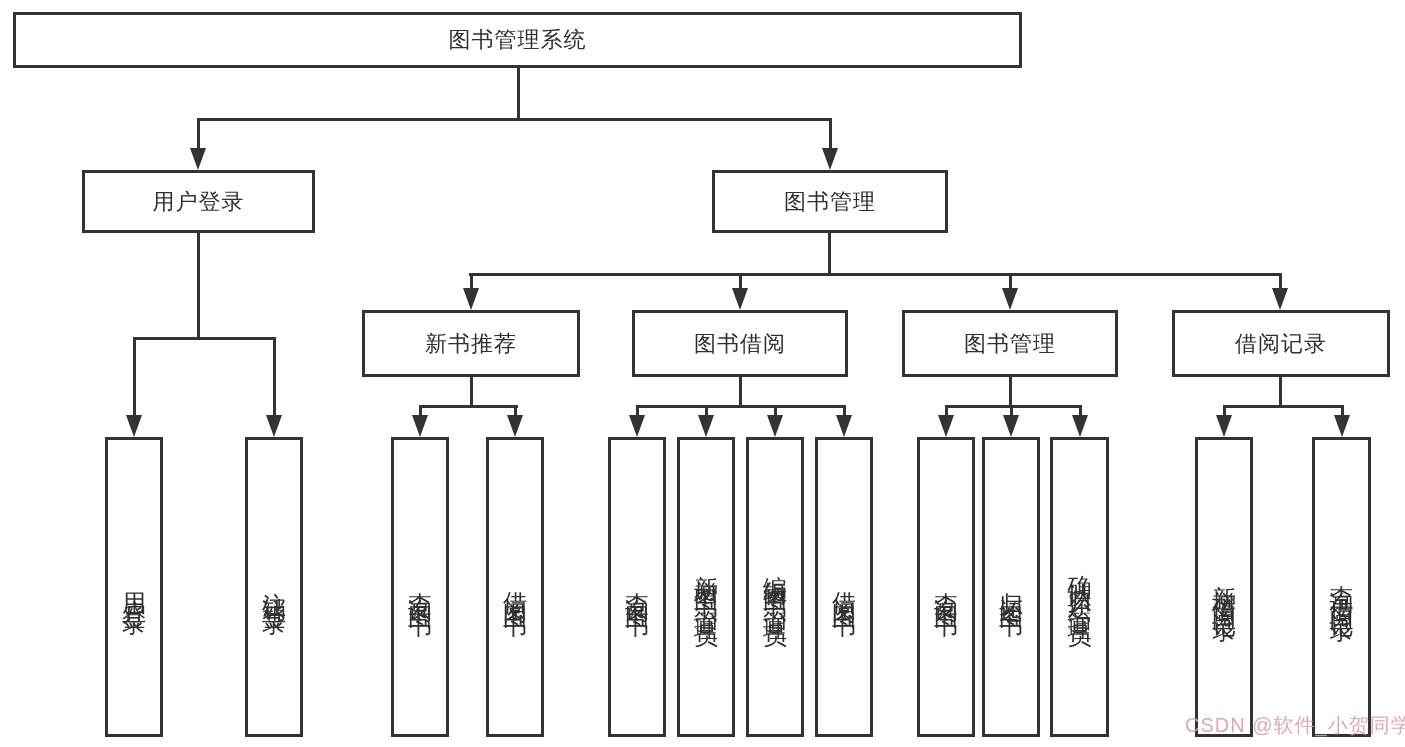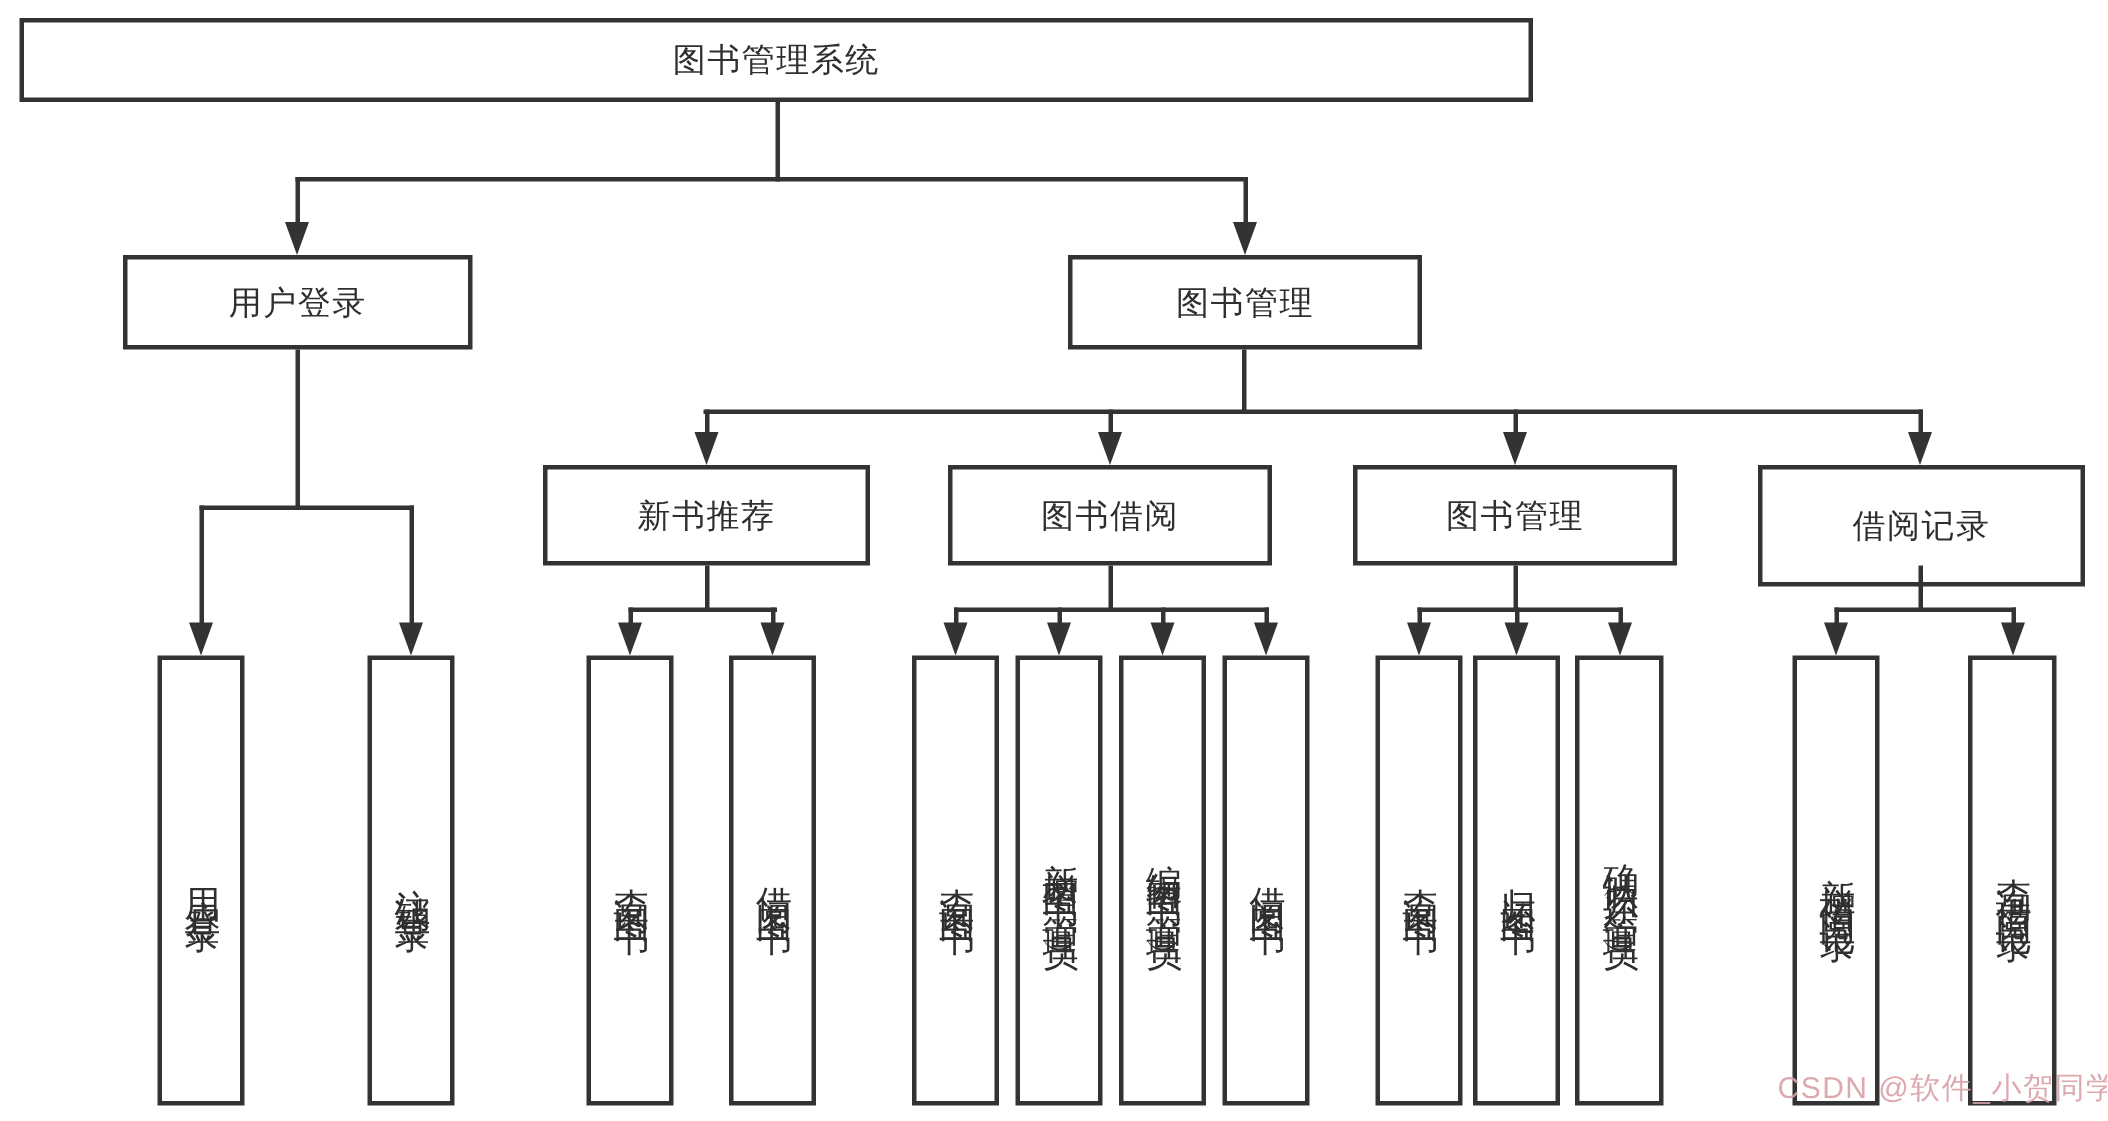--- a/index.html
+++ b/index.html
@@ -93,21 +93,21 @@
 
   <div class="box box--h" style="left:632px;top:310px;width:216px;height:67px;">
     <span>图书借阅</span>
   </div>
   <div class="box box--h" style="left:362px;top:310px;width:218px;height:67px;">
     <span>新书推荐</span>
   </div>
   <div class="box box--h" style="left:902px;top:310px;width:216px;height:67px;">
     <span>图书管理</span>
   </div>
-  <div class="box box--h" style="left:1172px;top:310px;width:218px;height:81px;">
+  <div class="box box--h" style="left:1172px;top:310px;width:218px;height:67px;">
     <span>借阅记录</span>
   </div>
 
   <div class="vl" style="left:469.5px;top:377px;height:31px;"></div>
   <div class="hl" style="left:418.5px;top:405px;width:99px;"></div>
   <div class="vl" style="left:418.5px;top:405px;height:16px;"></div>
   <div class="ah" style="left:412px;top:415px;"></div>
   <div class="vl" style="left:513.5px;top:405px;height:16px;"></div>
   <div class="ah" style="left:507px;top:415px;"></div>
 

